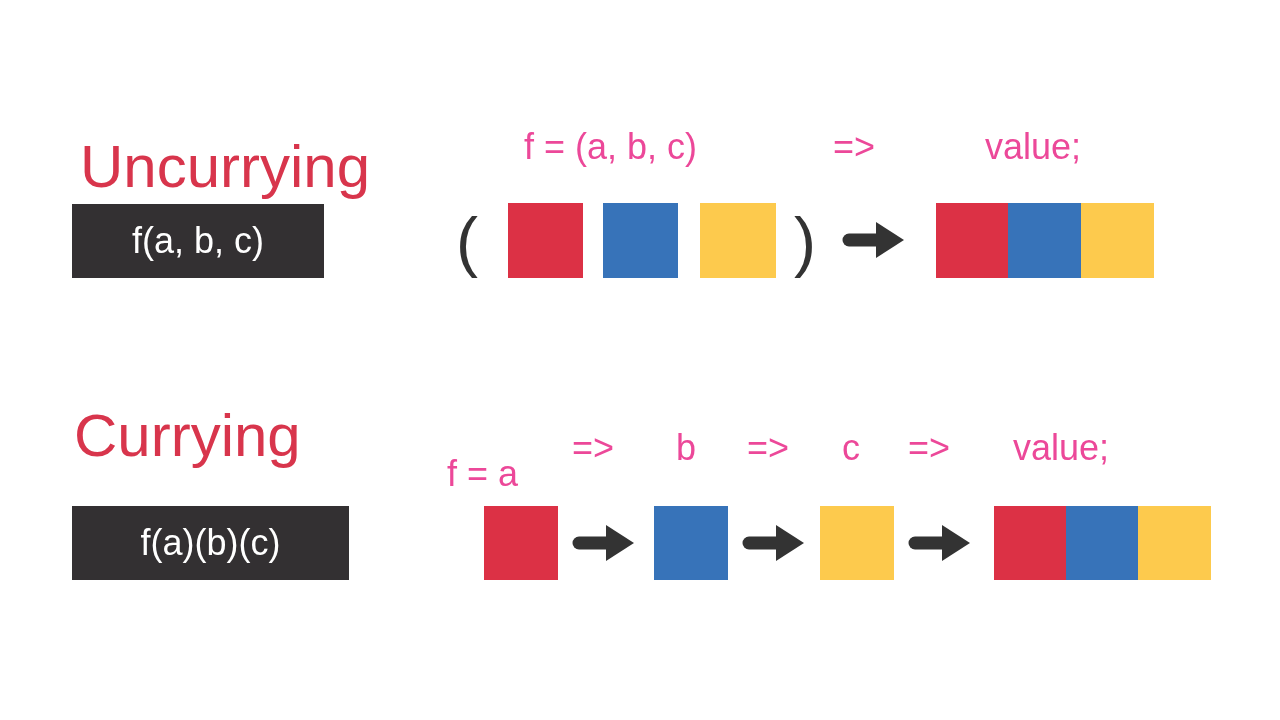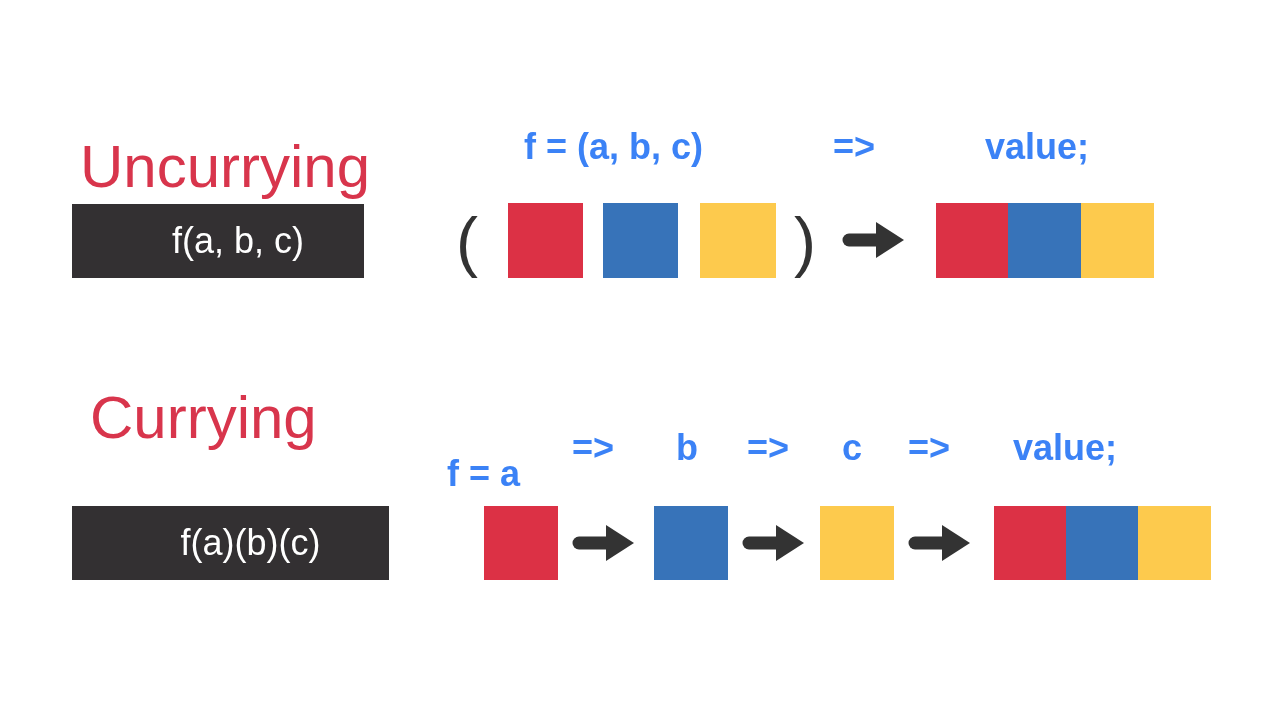--- a/index.html
+++ b/index.html
@@ -9,24 +9,24 @@
     font-family:"Liberation Sans", sans-serif;
   }
   .abs { position:absolute; }
   .title {
     font-size:60px; line-height:64px; font-weight:400;
     color:#D8354C; white-space:nowrap;
   }
   .sig-box {
     background:#333032; color:#ffffff;
     display:flex; align-items:center; justify-content:center;
-    font-size:36px; white-space:nowrap;padding-left:40px;
+    font-size:36px; white-space:nowrap;
   }
   .code {
-    font-size:36px; line-height:44px; color:#3b82f6; white-space:nowrap;font-weight:bold;
+    font-size:36px; line-height:44px; color:#ec4899; white-space:nowrap;
   }
   .paren {
     font-size:66px; line-height:90px; font-weight:300; color:#333333;
   }
   .sq { position:absolute; }
   .result-block { position:absolute; display:flex; }
   .rsq { height:75px; }
   .rsq2 { height:74px; }
   .arrow svg { display:block; }
 </style>
@@ -62,21 +62,21 @@
     </div>
 
     <div class="result-block" style="left:936px; top:203px;">
       <div class="rsq" style="width: 72px; background: rgb(220, 49, 69);"></div>
       <div class="rsq" style="width: 73px; background: rgb(55, 115, 185);"></div>
       <div class="rsq" style="width: 73px; background: rgb(253, 202, 77);"></div>
     </div>
   </div>
 
   <div>
-    <div class="abs title" style="left:74px; top:386px;margin-left:16px;">Currying</div>
+    <div class="abs title" style="left:74px; top:404px;">Currying</div>
 
     <div class="abs sig-box" style="left:72px; top:506px; width:277px; height:74px;">
       <span>f(a)(b)(c)</span>
     </div>
 
     <div class="abs code" style="left:447px; top:452px;">f = a</div>
     <div class="abs code" style="left:572px; top:426px;">=&gt;</div>
     <div class="abs code" style="left:676px; top:426px;">b</div>
     <div class="abs code" style="left:747px; top:426px;">=&gt;</div>
     <div class="abs code" style="left:842px; top:426px;">c</div>

